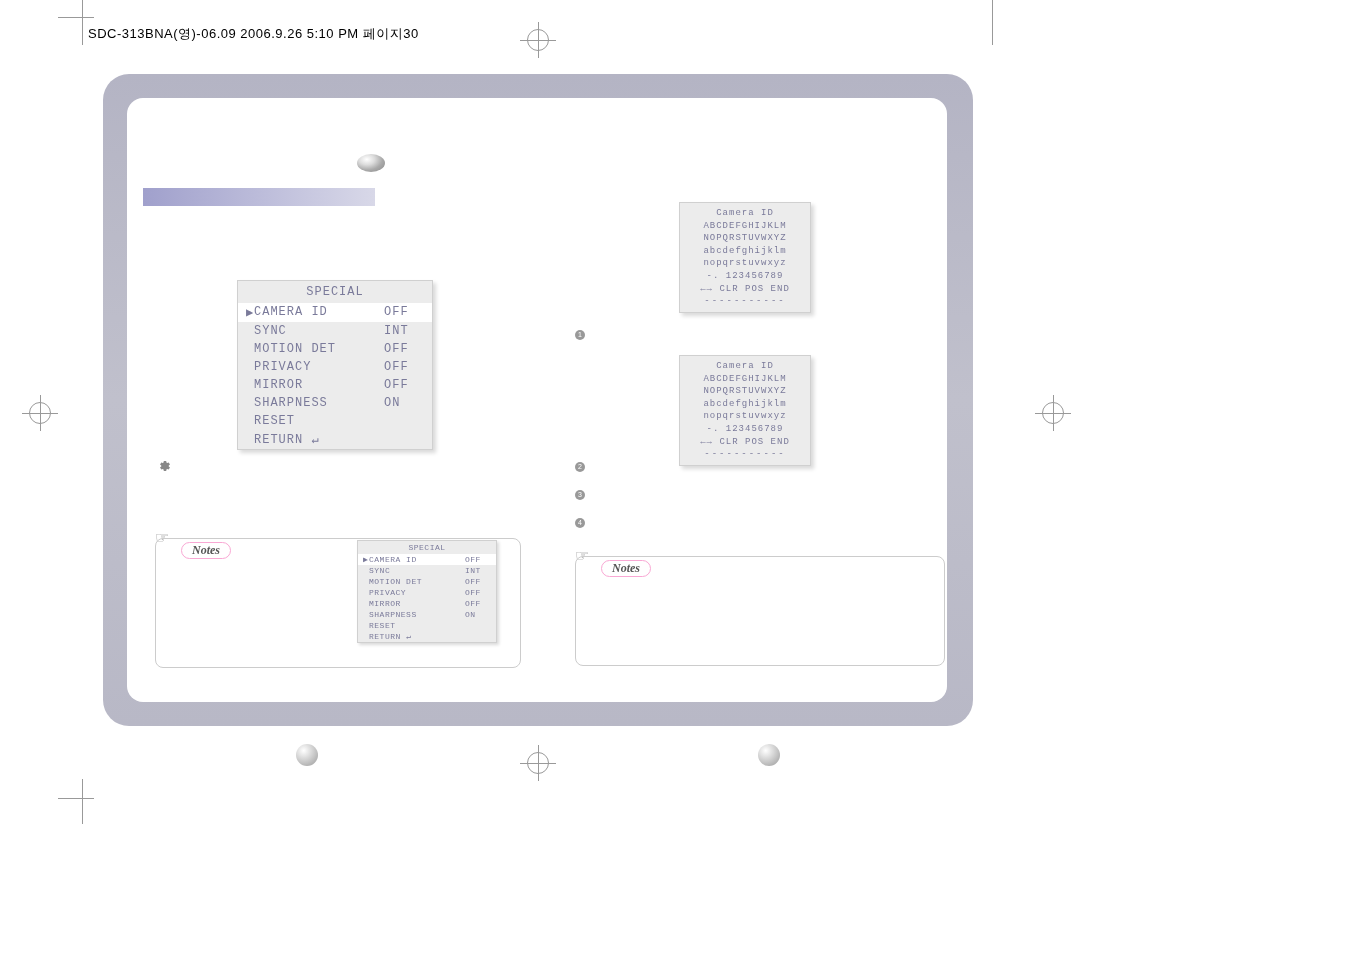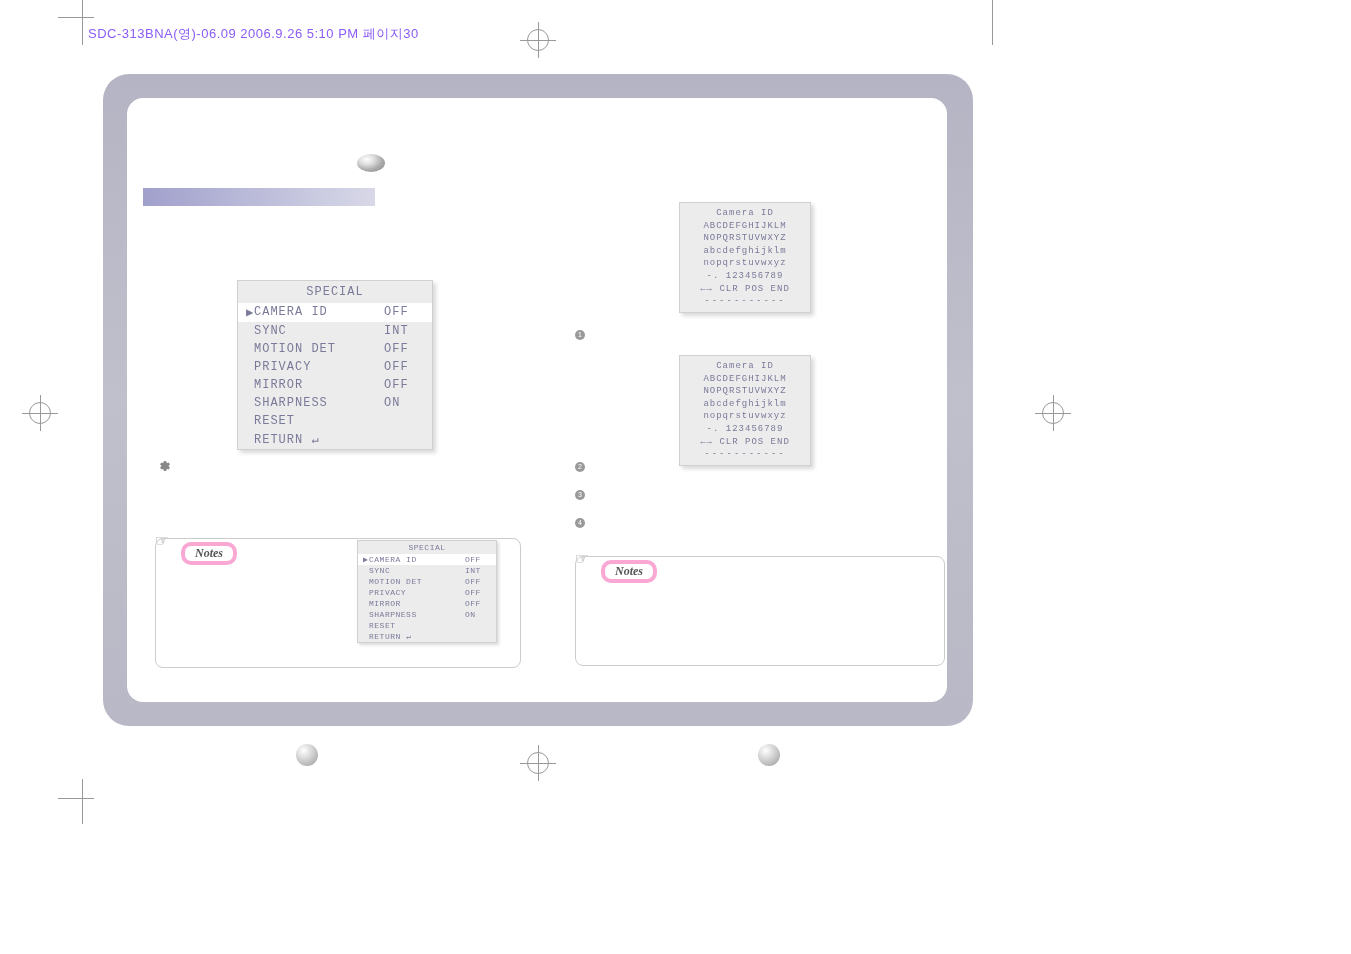--- a/index.html
+++ b/index.html
@@ -14,21 +14,21 @@
     
     .reg-mark { position: absolute; width: 36px; height: 36px; }
     .reg-mark::before { content: ''; position: absolute; left: 50%; top: 0; width: 0; height: 100%; border-left: 1px solid #999; }
     .reg-mark::after { content: ''; position: absolute; top: 50%; left: 0; width: 100%; height: 0; border-top: 1px solid #999; }
     .reg-circle { position: absolute; left: 7px; top: 7px; width: 22px; height: 22px; border: 1px solid #999; border-radius: 50%; }
     .reg-left { left: 22px; top: 395px; }
     .reg-right { right: 280px; top: 395px; }
     .reg-top { left: 520px; top: 22px; }
     .reg-bottom { left: 520px; top: 745px; }
     
-    .header-text { position: absolute; left: 88px; top: 25px; font-size: 13px; color: #8b5cf6; letter-spacing: 0.5px; }
+    .header-text { position: absolute; left: 88px; top: 25px; font-size: 13px; color: #000000; letter-spacing: 0.5px; }
     
     .page-container { position: absolute; left: 103px; top: 74px; width: 870px; height: 652px; background: linear-gradient(to bottom, #b4b4c4 0%, #c0c0cc 50%, #b8b8c6 100%); border-radius: 26px; }
     
     .inner-page { position: absolute; background: #fff; border-radius: 16px; }
     .page-left { left: 24px; top: 24px; width: 410px; height: 604px; border-top-right-radius: 0; border-bottom-right-radius: 0; }
     .page-right { left: 434px; top: 24px; width: 410px; height: 604px; border-top-left-radius: 0; border-bottom-left-radius: 0; }
     
     .binding-hole { position: absolute; width: 28px; height: 18px; background: radial-gradient(ellipse at 35% 30%, #fff 0%, #ddd 30%, #aaa 60%, #888 100%); border-radius: 50%; z-index: 5; }
     .hole-top { left: 230px; top: 56px; }
     
@@ -41,21 +41,21 @@
     .special-box-big .row.sel { background: #fff; }
     .special-box-big .cursor { width: 8px; display: inline-block; }
     .special-box-big .label { flex: 1; }
     .special-box-big .val { width: 40px; }
     
     .gear-icon { position: absolute; left: 32px; top: 360px; width: 12px; height: 12px; }
     .gear-icon svg { width: 12px; height: 12px; }
     
     .notes-badge { position: absolute; display: inline-flex; align-items: center; }
     .notes-badge .hand { width: 22px; height: 22px; font-size: 16px; color: #888; margin-right: 4px; }
-    .notes-badge .pill { border: 4px solid #f9a8d4; border-radius: 10px; padding: 0 10px; font-style: italic; font-weight: bold; font-size: 12px; color: #555; font-family: Georgia, serif; margin-top: 24px; }
+    .notes-badge .pill { border: 1px solid #f9a8d4; border-radius: 10px; padding: 0 10px; font-style: italic; font-weight: bold; font-size: 12px; color: #555; font-family: Georgia, serif; margin-top: 24px; }
     
     .notes-left { left: 28px; top: 420px; }
     .notes-box-left { position: absolute; left: 28px; top: 440px; width: 366px; height: 130px; border: 1px solid #ccc; border-radius: 8px; }
     
     .special-box-small { position: absolute; left: 230px; top: 442px; width: 140px; background: #ececec; border: 1px solid #d0d0d0; box-shadow: 2px 2px 3px rgba(0,0,0,0.15); font-family: 'Courier New', monospace; font-size: 8px; color: #7a7a9a; letter-spacing: 0.5px; }
     .special-box-small .title { text-align: center; padding: 2px 0; }
     .special-box-small .row { display: flex; padding: 1px 5px; }
     .special-box-small .row.sel { background: #fff; }
     .special-box-small .cursor { width: 6px; display: inline-block; }
     .special-box-small .label { flex: 1; }

